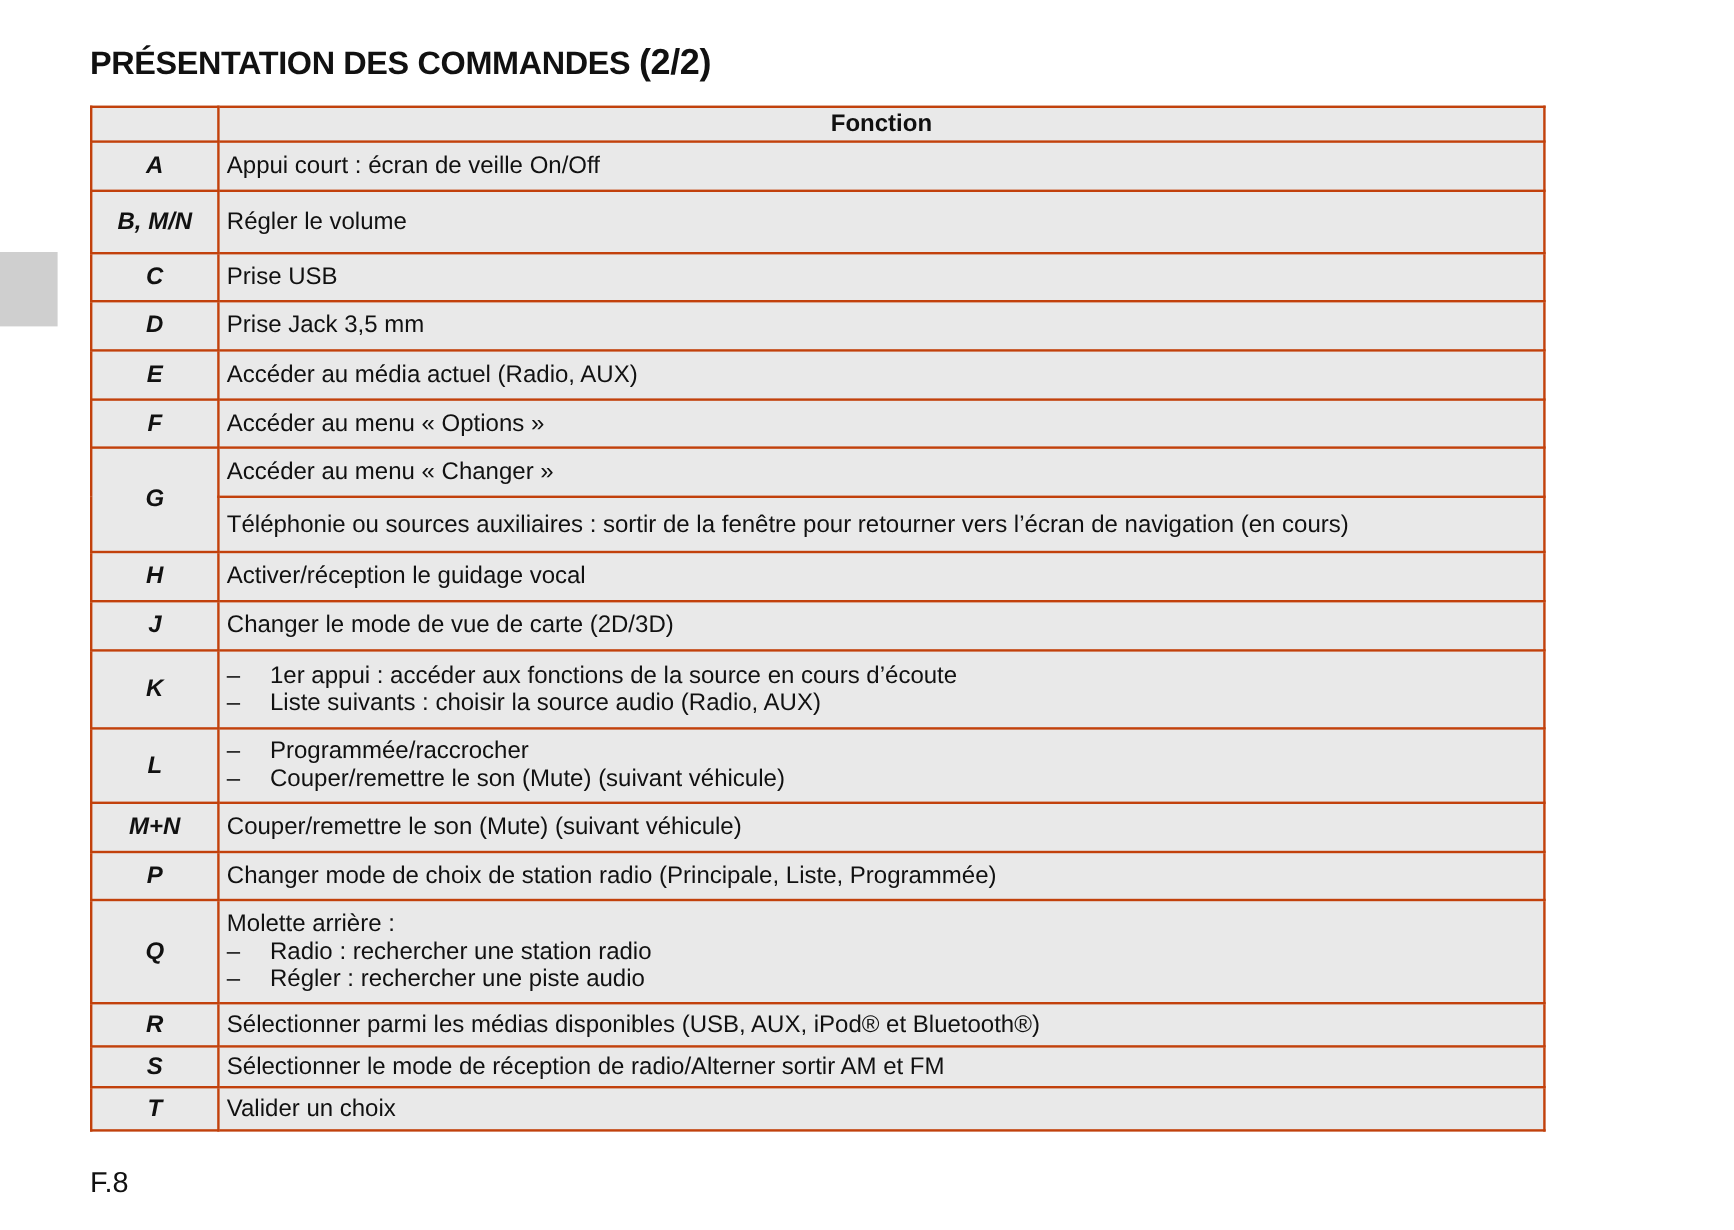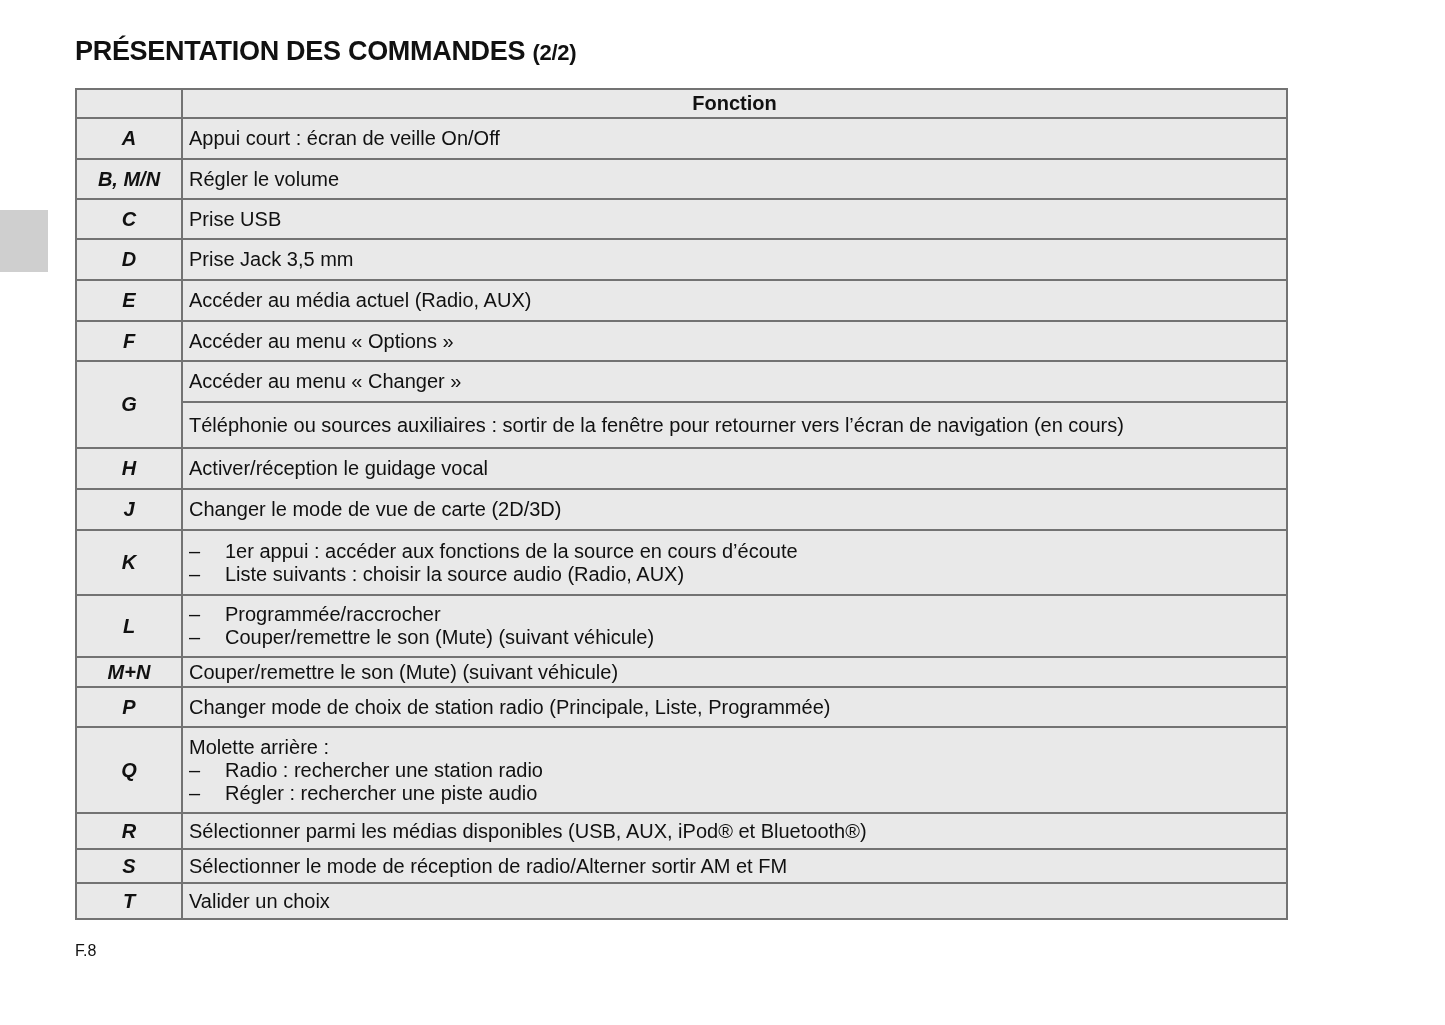--- a/index.html
+++ b/index.html
@@ -5,34 +5,34 @@
   html, body { margin:0; padding:0; }
   body {
     width:1445px; height:1025px; background:#ffffff; position:relative; overflow:hidden;
     font-family: "Liberation Sans", sans-serif; color:#111;
   }
   .side-tab { position:absolute; left:0; top:210px; width:48px; height:62px; background:#cfcfcf; }
   .title {
     position:absolute; left:75px; top:36px; font-size:27px; font-weight:bold; letter-spacing:-0.3px;
     white-space:nowrap;
   }
-  .title .sub { font-size:22px; }
+  .title .sub { font-size:30px; }
   table.cmd {
     position:absolute; left:75px; top:88px; width:1213px;
     border-collapse:collapse; background:#e9e9e9;
   }
   table.cmd td, table.cmd th {
-    border:2px solid #737373; padding:0 6px; font-size:20px; line-height:23px;
+    border:2px solid #c2410c; padding:0 6px; font-size:20px; line-height:23px;
     vertical-align:middle; text-align:left;
   }
   table.cmd th { font-weight:bold; text-align:center; height:27px; padding:0; font-size:20px; }
   td.key { width:92px; text-align:center !important; font-weight:bold; font-style:italic; padding:0; }
   .bul { display:flex; }
   .bul .dash { width:36px; flex:none; }
-  .footer { position:absolute; left:75px; top:942px; font-size:16px; }
+  .footer { position:absolute; left:75px; top:972px; font-size:24px; }
 </style>
 </head>
 <body>
 
 <div class="side-tab"></div>
 
 <div class="title">
   <span>PRÉSENTATION DES COMMANDES</span>
   <span class="sub">(2/2)</span>
 </div>
@@ -40,21 +40,21 @@
 <table class="cmd">
   <tbody>
       <tr>
     <th style="width:92px"></th>
     <th>Fonction</th>
   </tr>
   <tr style="height:41px">
     <td class="key">A</td>
     <td>Appui court : écran de veille On/Off</td>
   </tr>
-  <tr style="height:40px">
+  <tr style="height:52px">
     <td class="key">B, M/N</td>
     <td>Régler le volume</td>
   </tr>
   <tr style="height:40px">
     <td class="key">C</td>
     <td>Prise USB</td>
   </tr>
   <tr style="height:41px">
     <td class="key">D</td>
     <td>Prise Jack 3,5 mm</td>
@@ -101,21 +101,21 @@
       <div class="bul">
             <span class="dash">–</span>
             <span>Programmée/raccrocher</span>
           </div>
       <div class="bul">
             <span class="dash">–</span>
             <span>Couper/remettre le son (Mute) (suivant véhicule)</span>
           </div>
     </td>
   </tr>
-  <tr style="height:30px">
+  <tr style="height:41px">
     <td class="key">M+N</td>
     <td>Couper/remettre le son (Mute) (suivant véhicule)</td>
   </tr>
   <tr style="height:40px">
     <td class="key">P</td>
     <td>Changer mode de choix de station radio (Principale, Liste, Programmée)</td>
   </tr>
   <tr style="height:86px">
     <td class="key">Q</td>
     <td>

